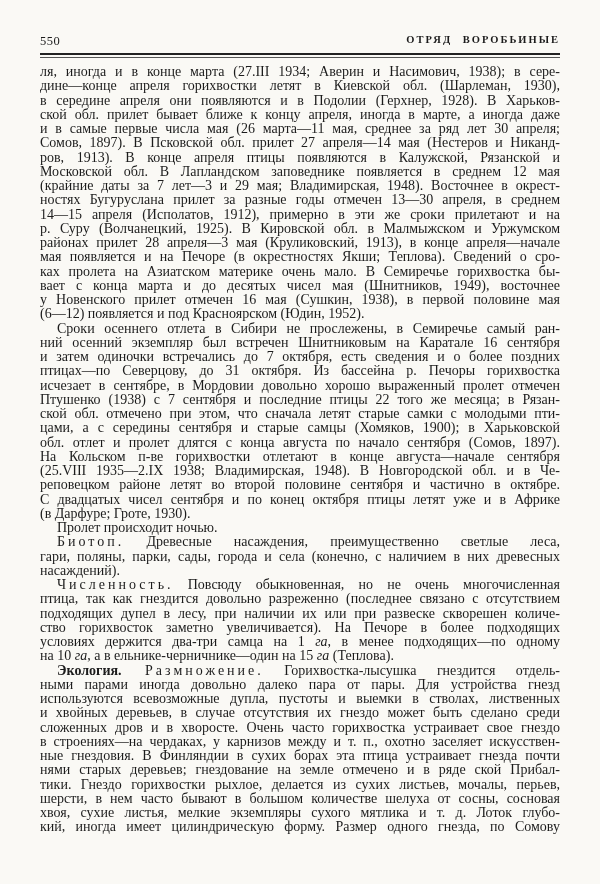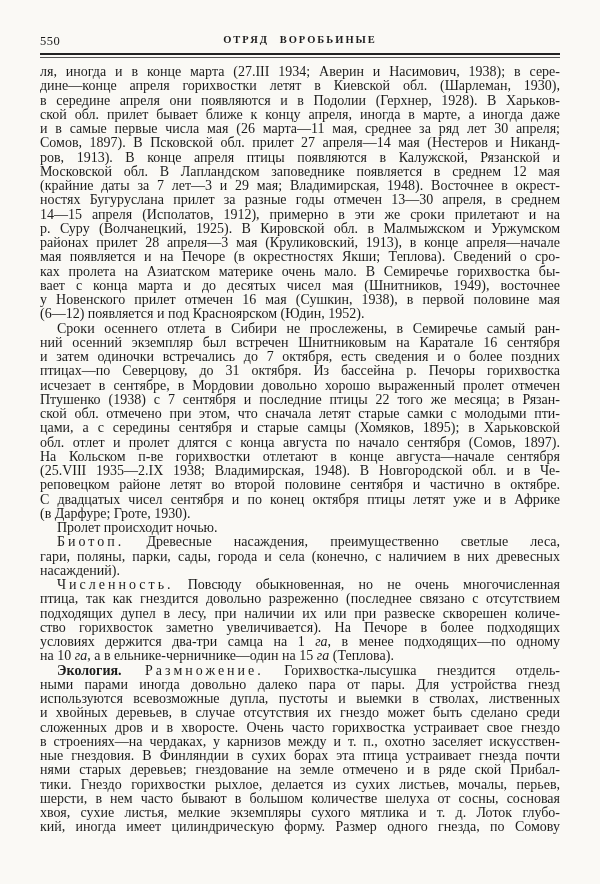--- a/index.html
+++ b/index.html
@@ -25,21 +25,21 @@
     position:relative;
     height:16px;
   }
   .page-number{
     font-size:12.5px;
     letter-spacing:.5px;
   }
   .running-title{
     position:absolute;
     left:0;right:0;
-    text-align:center;
+    text-align:right;
     font-size:10.5px;
     font-weight:bold;
     letter-spacing:2px;
     word-spacing:6px;
   }
   .header-rule{
     margin-top:3px;
     height:2px;
     border-top:2.2px solid #222;
     border-bottom:1px solid #555;
@@ -100,21 +100,21 @@
         <div class="line endline">(6—12) появляется и под Красноярском (Юдин, 1952).</div>
       </div>
       <div class="paragraph">
         <div class="line indent">Сроки осеннего отлета в Сибири не прослежены, в Семиречье самый ран-</div>
         <div class="line">ний осенний экземпляр был встречен Шнитниковым на Каратале 16 сентября</div>
         <div class="line">и затем одиночки встречались до 7 октября, есть сведения и о более поздних</div>
         <div class="line">птицах—по Северцову, до 31 октября. Из бассейна р. Печоры горихвостка</div>
         <div class="line">исчезает в сентябре, в Мордовии довольно хорошо выраженный пролет отмечен</div>
         <div class="line">Птушенко (1938) с 7 сентября и последние птицы 22 того же месяца; в Рязан-</div>
         <div class="line">ской обл. отмечено при этом, что сначала летят старые самки с молодыми пти-</div>
-        <div class="line">цами, а с середины сентября и старые самцы (Хомяков, 1895); в Харьковской</div>
+        <div class="line">цами, а с середины сентября и старые самцы (Хомяков, 1900); в Харьковской</div>
         <div class="line">обл. отлет и пролет длятся с конца августа по начало сентября (Сомов, 1897).</div>
         <div class="line">На Кольском п-ве горихвостки отлетают в конце августа—начале сентября</div>
         <div class="line">(25.VIII 1935—2.IX 1938; Владимирская, 1948). В Новгородской обл. и в Че-</div>
         <div class="line">реповецком районе летят во второй половине сентября и частично в октябре.</div>
         <div class="line">С двадцатых чисел сентября и по конец октября птицы летят уже и в Африке</div>
         <div class="line endline">(в Дарфуре; Гроте, 1930).</div>
       </div>
       <div class="paragraph">
         <div class="line indent endline">Пролет происходит ночью.</div>
       </div>

